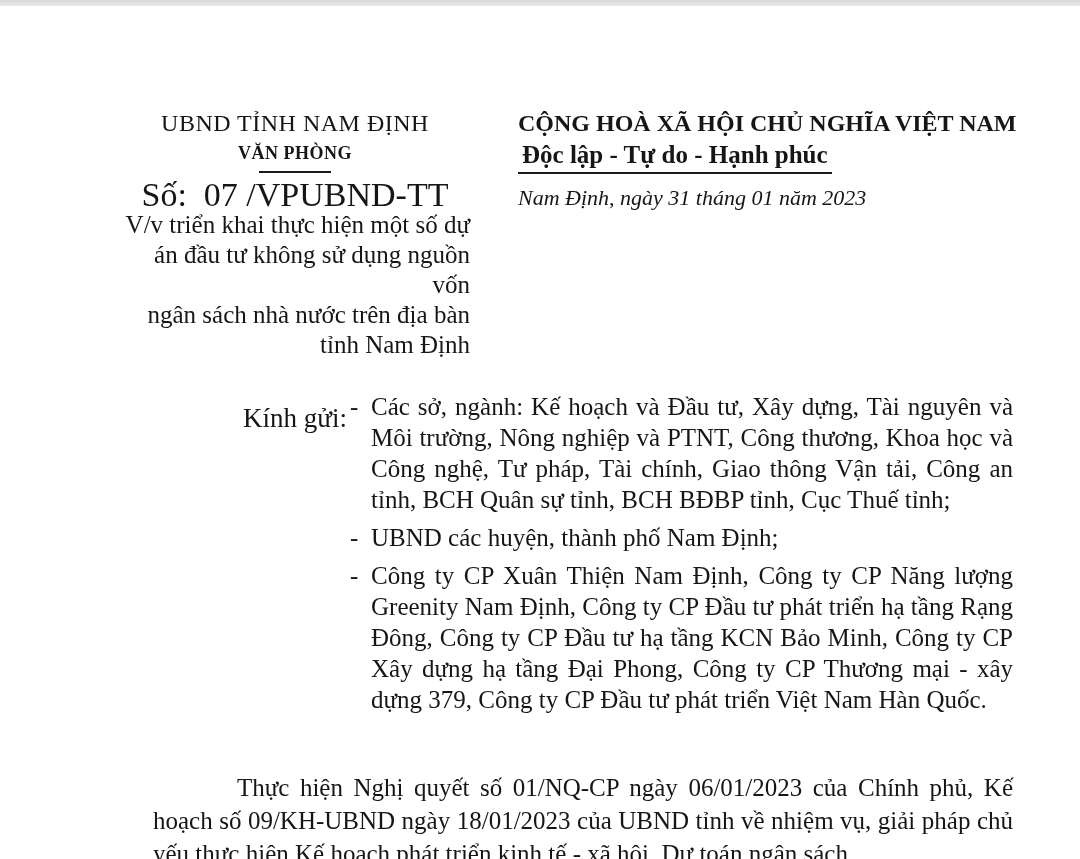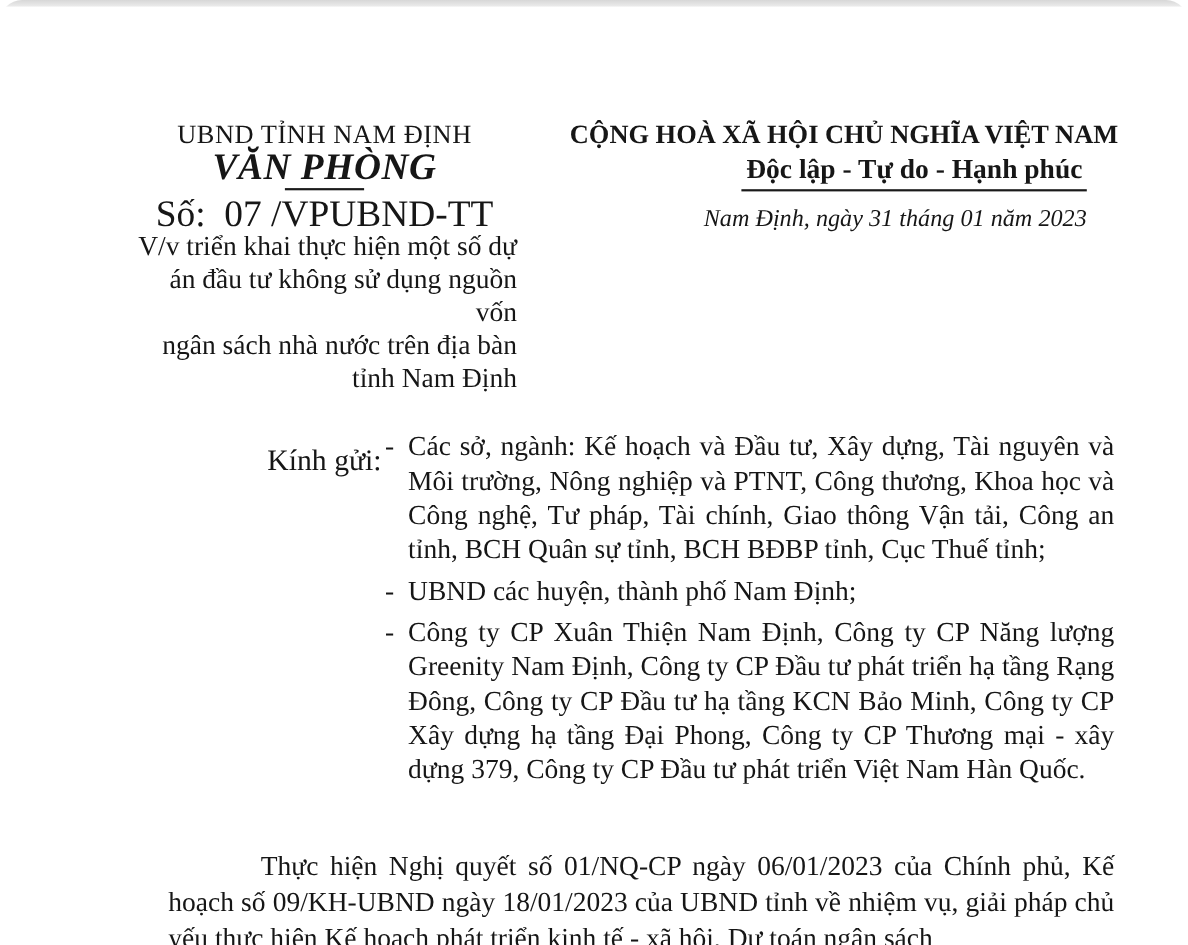--- a/index.html
+++ b/index.html
@@ -8,21 +8,20 @@
     background: #ffffff;
   }
   .page {
     position: relative;
     width: 1080px;
     height: 859px;
     background: #ffffff;
     overflow: hidden;
     font-family: "Liberation Serif", "DejaVu Serif", serif;
     color: #161616;
-    border-radius: 20px;
   }
   .topbar {
     position: absolute;
     left: 0; top: 0;
     width: 1080px; height: 6px;
     background: linear-gradient(#d7d7d7, #ececec);
   }
 
   
   .header-left {
@@ -31,25 +30,24 @@
     width: 350px;
     text-align: center;
   }
   .hl-org {
     font-size: 24px;
     line-height: 30px;
     letter-spacing: 0.5px;
     white-space: nowrap;
   }
   .hl-office {
-    font-size: 34px;
+    font-size: 18px;
     line-height: 30px;
     font-weight: 700;
     letter-spacing: 0.5px;
-    font-style: italic;
   }
   .hl-rule {
     width: 72px; height: 2px;
     background: #1a1a1a;
     margin: 3px auto 7px auto;
   }
   .hl-number {
     font-size: 34px;
     line-height: 30px;
     white-space: pre;
@@ -57,21 +55,21 @@
   .hl-subject {
     font-size: 25px;
     line-height: 30px;
     text-align: right;
   }
 
   .header-right {
     position: absolute;
     left: 518px; top: 108px;
     width: 470px;
-    text-align: right;
+    text-align: left;
   }
   .hr-nation {
     font-size: 24px;
     line-height: 30px;
     font-weight: 700;
     white-space: nowrap;
   }
   .hr-motto-wrap {
     margin-top: 2px;
     line-height: 30px;

